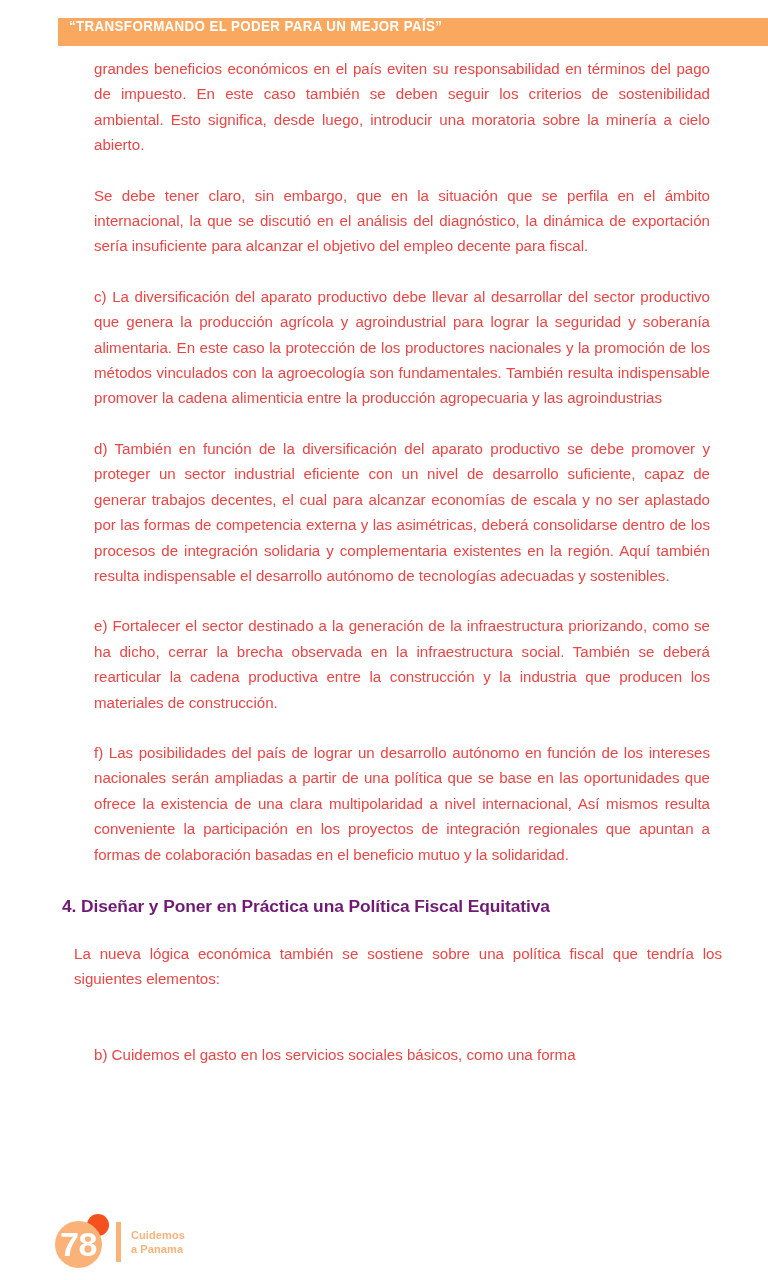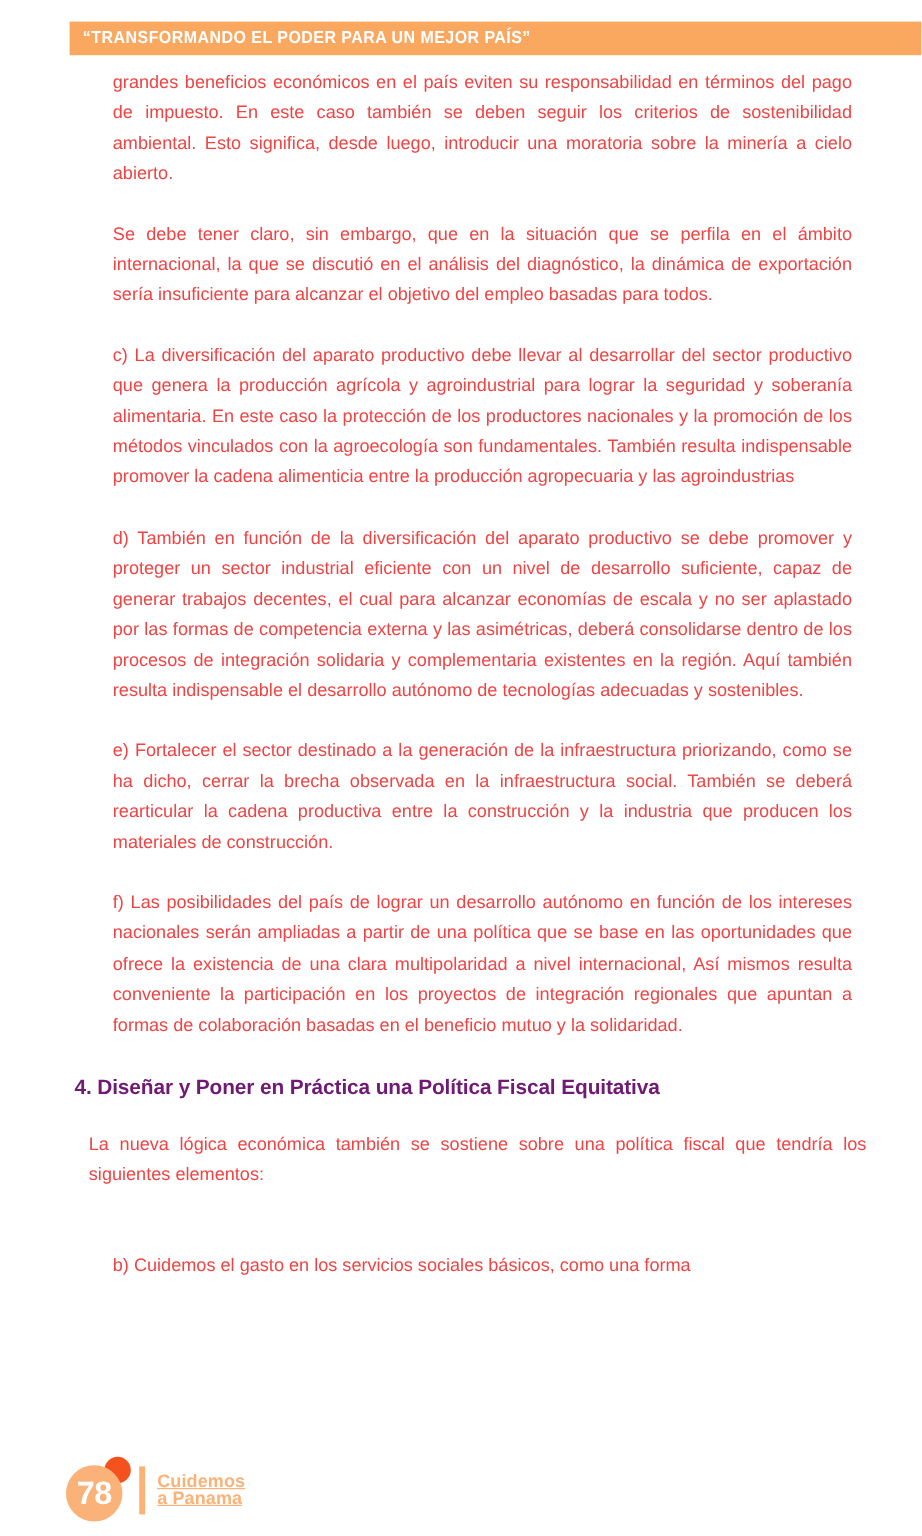--- a/index.html
+++ b/index.html
@@ -26,21 +26,20 @@
   
   .header-band {
     position: absolute;
     left: 58px;
     top: 18px;
     right: 0;
     height: 28px;
     background: #F9A košt;
     background: #FAA860;
     display: flex;
-    align-items: center;
   }
   .header-band-text {
     color: #ffffff;
     font-family: "Liberation Sans Narrow", "Liberation Sans", sans-serif;
     font-weight: bold;
     font-size: 14.5px;
     letter-spacing: 0.4px;
     padding-left: 12px;
     white-space: nowrap;
     transform: scaleX(0.92);
@@ -123,58 +122,57 @@
     left: 0px;
     top: 7px;
     width: 47px;
     height: 47px;
     display: flex;
     align-items: center;
     justify-content: center;
     color: #ffffff;
     font-family: "Liberation Sans Narrow", "Liberation Sans", sans-serif;
     font-weight: bold;
-    font-size: 27px;
+    font-size: 34px;
     letter-spacing: -0.5px;
   }
   .footer-bar {
     width: 5px;
     height: 40px;
     background: #FBB278;
     margin-left: 7px;
     margin-top: 2px;
   }
   .footer-brand {
     margin-left: 10px;
     margin-top: 2px;
     color: #FBB278;
     font-family: "Liberation Sans", sans-serif;
     font-weight: bold;
-    font-size: 15px;
+    font-size: 11px;
     line-height: 14.5px;
     letter-spacing: 0.1px;
-    text-decoration: underline;
   }
   .footer-brand span { display: block; }
 </style>
 </head>
 <body>
 
 <div class="page">
 
   <div class="header-band">
     <div class="header-band-text">“TRANSFORMANDO EL PODER PARA UN MEJOR PAÍS”</div>
   </div>
 
   <div class="content">
 
     <p class="body indent">grandes beneficios económicos en el país eviten su responsabilidad en términos del pago de impuesto. En este caso también se deben seguir los criterios de sostenibilidad ambiental. Esto significa, desde luego, introducir una moratoria sobre la minería a cielo abierto.</p>
     <div class="gap-sm"></div>
 
-    <p class="body indent">Se debe tener claro, sin embargo, que en la situación que se perfila en el ámbito internacional, la que se discutió en el análisis del diagnóstico, la dinámica de exportación sería insuficiente para alcanzar el objetivo del empleo basadas para todos.</p>
+    <p class="body indent">Se debe tener claro, sin embargo, que en la situación que se perfila en el ámbito internacional, la que se discutió en el análisis del diagnóstico, la dinámica de exportación sería insuficiente para alcanzar el objetivo del empleo decente para fiscal.</p>
     <div class="gap-sm"></div>
 
     <p class="body indent">c) La diversificación del aparato productivo debe llevar al desarrollar del sector productivo que genera la producción agrícola y agroindustrial para lograr la seguridad y soberanía alimentaria. En este caso la protección de los productores nacionales y la promoción de los métodos vinculados con la agroecología son fundamentales. También resulta indispensable promover la cadena alimenticia entre la producción agropecuaria y las agroindustrias</p>
     <div class="gap-sm"></div>
 
     <p class="body indent">d) También en función de la diversificación del aparato productivo se debe promover y proteger un sector industrial eficiente con un nivel de desarrollo suficiente, capaz de generar trabajos decentes, el cual para alcanzar economías de escala y no ser aplastado por las formas de competencia externa y las asimétricas, deberá consolidarse dentro de los procesos de integración solidaria y complementaria existentes en la región. Aquí también resulta indispensable el desarrollo autónomo de tecnologías adecuadas y sostenibles.</p>
     <div class="gap-sm"></div>
 
     <p class="body indent">e) Fortalecer el sector destinado a la generación de la infraestructura priorizando, como se ha dicho, cerrar la brecha observada en la infraestructura social. También se deberá rearticular la cadena productiva entre la construcción y la industria que producen los materiales de construcción.</p>
     <div class="gap-sm"></div>

